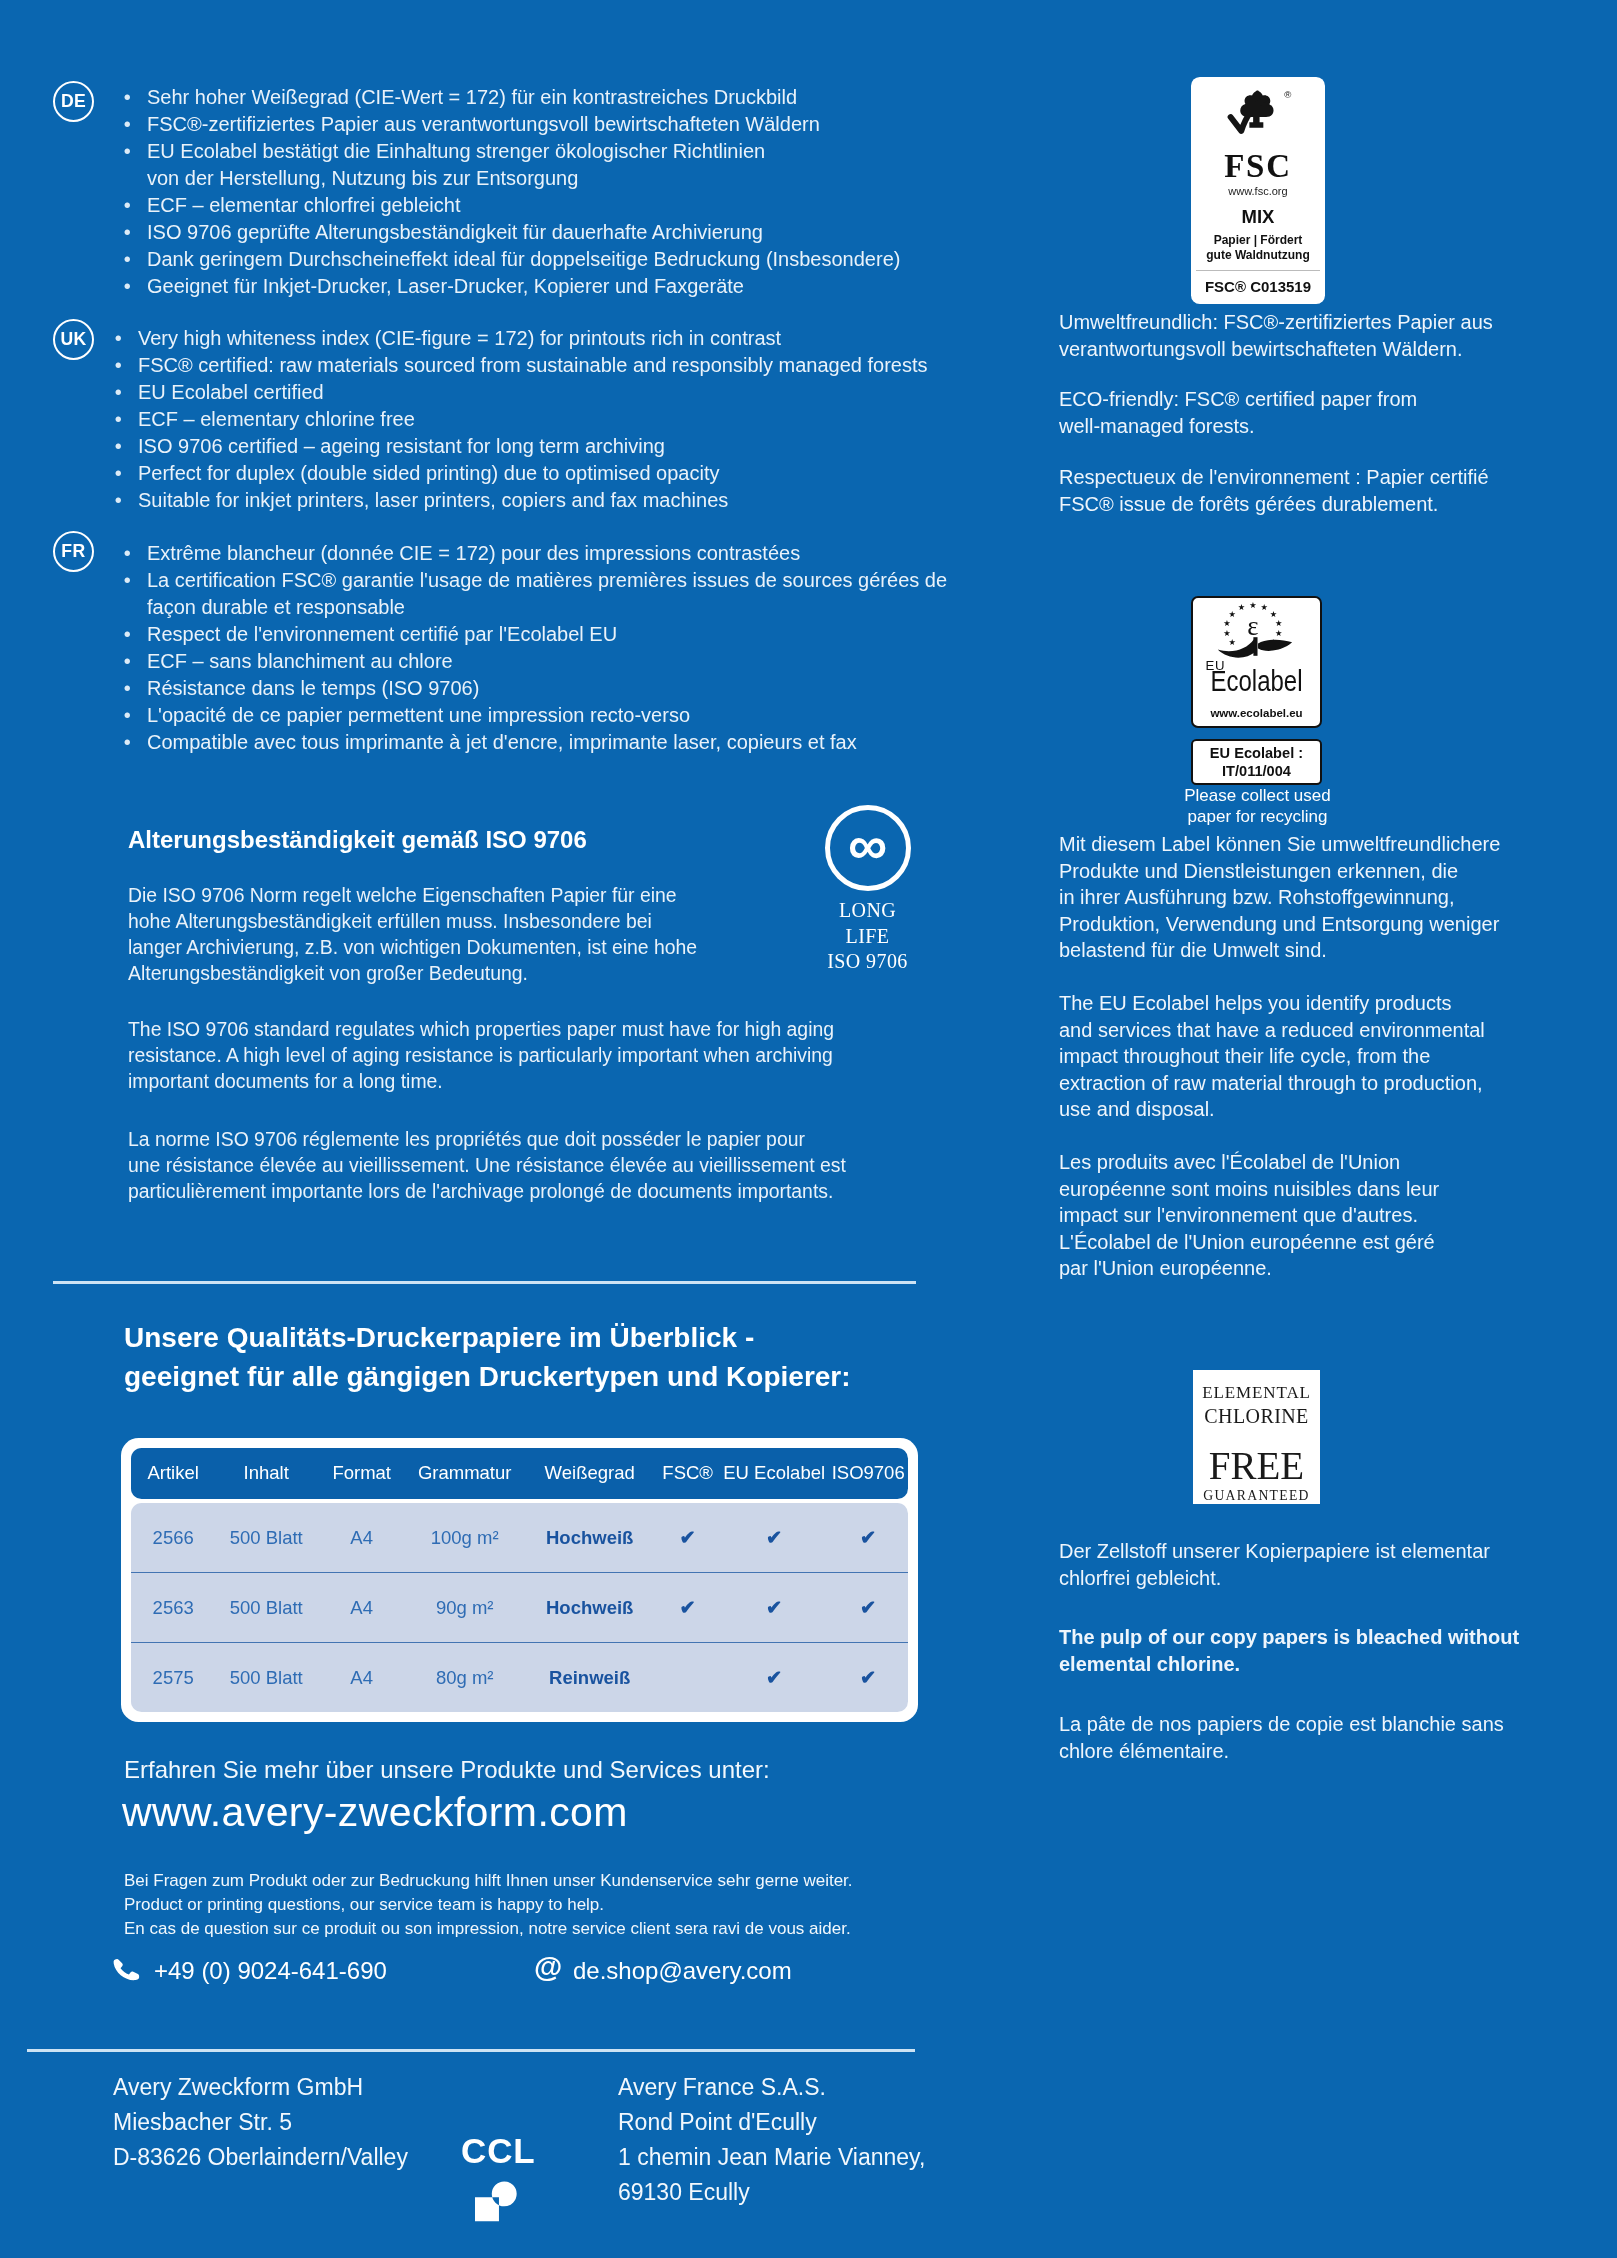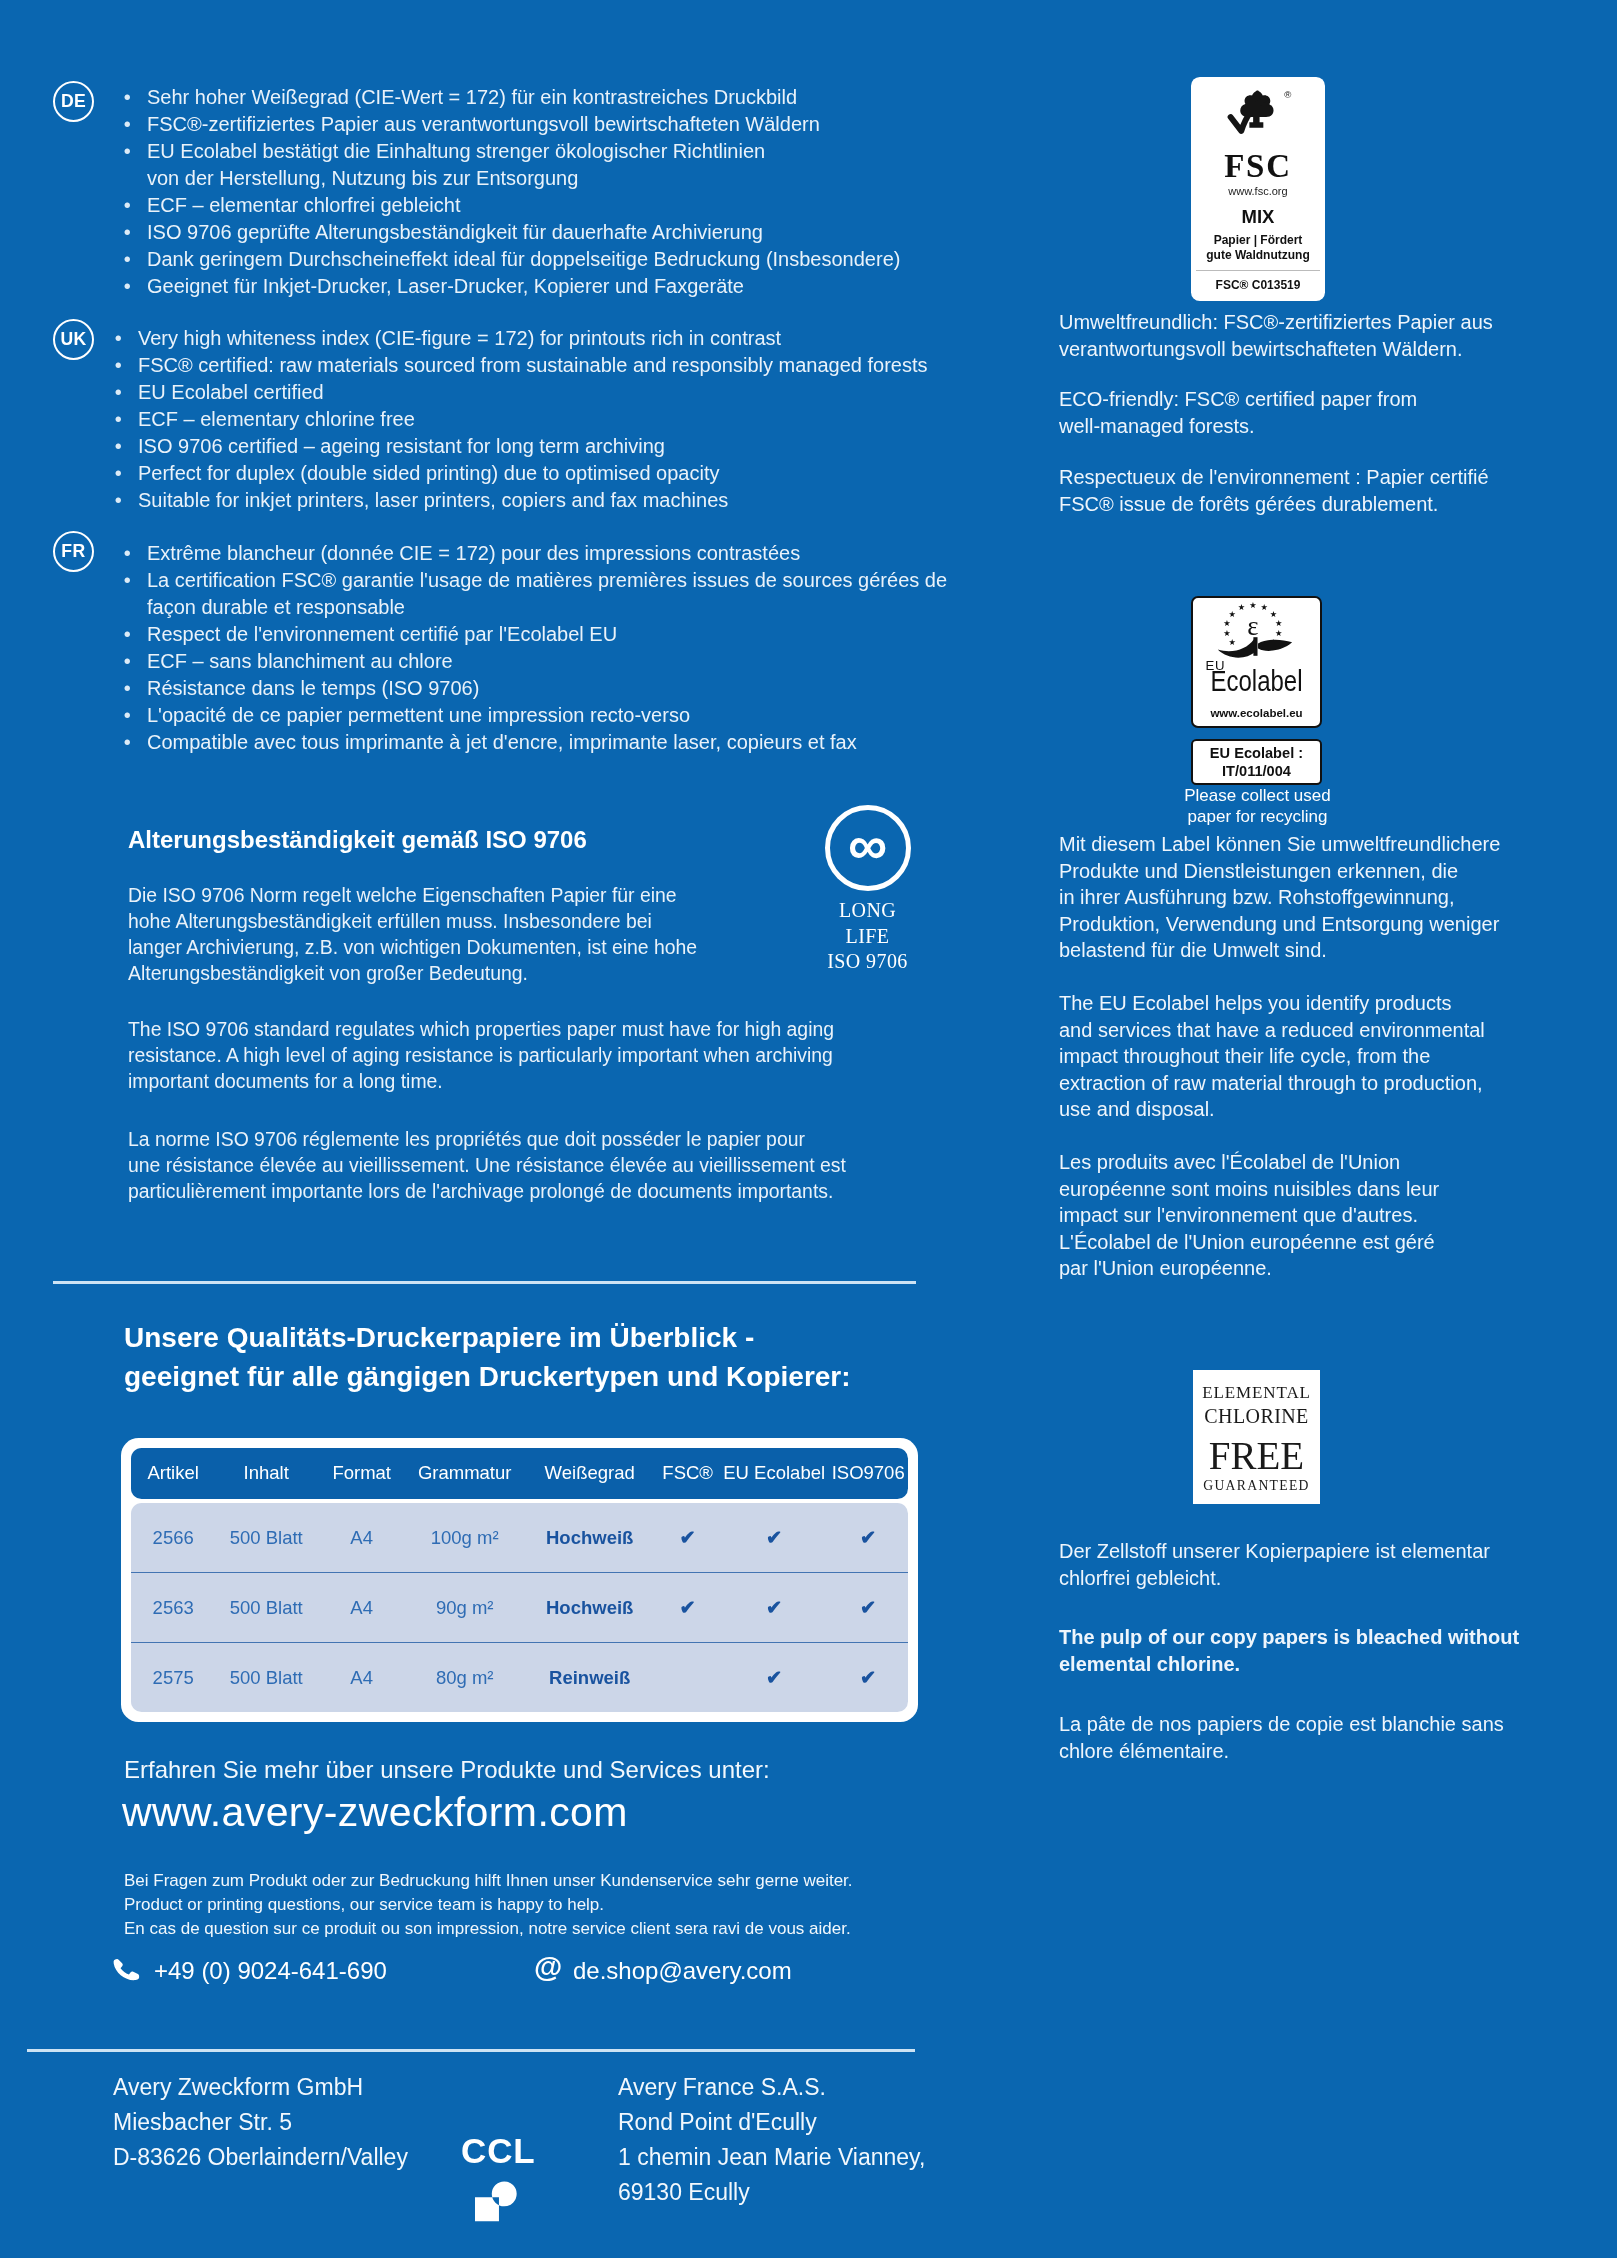--- a/index.html
+++ b/index.html
@@ -52,39 +52,39 @@
   .ccl{display:flex;align-items:center;gap:8.8px;}
   .ccl-txt{font-size:35px;font-weight:bold;color:#fff;letter-spacing:0.9px;}
 
   
   .fsc-box{width:134px;background:#fff;border-radius:8.8px;color:#111;text-align:center;
            padding:10.6px 5.3px 8.8px;box-sizing:border-box;}
   .fsc-brand{font-family:"Liberation Serif",serif;font-size:33px;font-weight:bold;letter-spacing:1.8px;line-height:1;margin-top:1.8px;}
   .fsc-url{font-size:11px;color:#222;margin-top:1.8px;}
   .fsc-mix{font-size:18.5px;font-weight:bold;margin-top:8.8px;}
   .fsc-desc{font-size:12px;font-weight:bold;line-height:1.2;margin-top:5.3px;}
-  .fsc-code{font-size:12px;font-weight:bold;margin-top:8px;border-top:0.9px solid #bbb;padding-top:7px;}
+  .fsc-code{font-size:15px;font-weight:bold;margin-top:8px;border-top:0.9px solid #bbb;padding-top:7px;}
 
   .rp{font-size:20px;line-height:26.5px;color:#eef5fc;white-space:pre-line;}
 
   .eco-box{width:131px;height:132px;background:#fff;border:2.6px solid #111;border-radius:7px;
            box-sizing:border-box;color:#111;position:relative;text-align:center;}
   .eco-eu{position:absolute;left:12.4px;top:60px;font-size:13.2px;letter-spacing:0.9px;}
   .eco-word{position:absolute;left:0;right:0;top:71px;font-size:24px;line-height:1;
             font-family:"Liberation Sans",sans-serif;font-weight:400;transform:scaleY(1.25);}
   .eco-url{position:absolute;left:0;right:0;bottom:7px;font-size:11.5px;font-weight:bold;margin-top:14px;}
   .eco-cert{width:131px;background:#fff;border:2.6px solid #111;border-radius:5.3px;box-sizing:border-box;
             color:#111;font-weight:bold;font-size:14.6px;line-height:1.25;text-align:center;padding:2.6px 0;}
   .eco-note{width:185px;text-align:center;font-size:17px;line-height:21px;color:#fff;}
 
   .ecf-box{width:127px;height:134px;background:#fff;color:#1a1a1a;text-align:center;
            font-family:"Liberation Serif",serif;box-sizing:border-box;padding-top:13.2px;}
   .ecf-l1{font-size:17px;letter-spacing:0.9px;}
   .ecf-l2{font-size:20px;letter-spacing:0.4px;margin-top:1.8px;}
-  .ecf-l3{font-size:39px;line-height:.95;margin-top:9px;}
+  .ecf-l3{font-size:39px;line-height:.95;margin-top:19px;}
   .ecf-l4{font-size:13.7px;letter-spacing:1.3px;margin-top:4.4px;}
 </style>
 </head>
 <body>
 
 <div id="page">
 
   <div class="abs badge" style="left:53px;top:81px;">
       <span>DE</span>
     </div>

